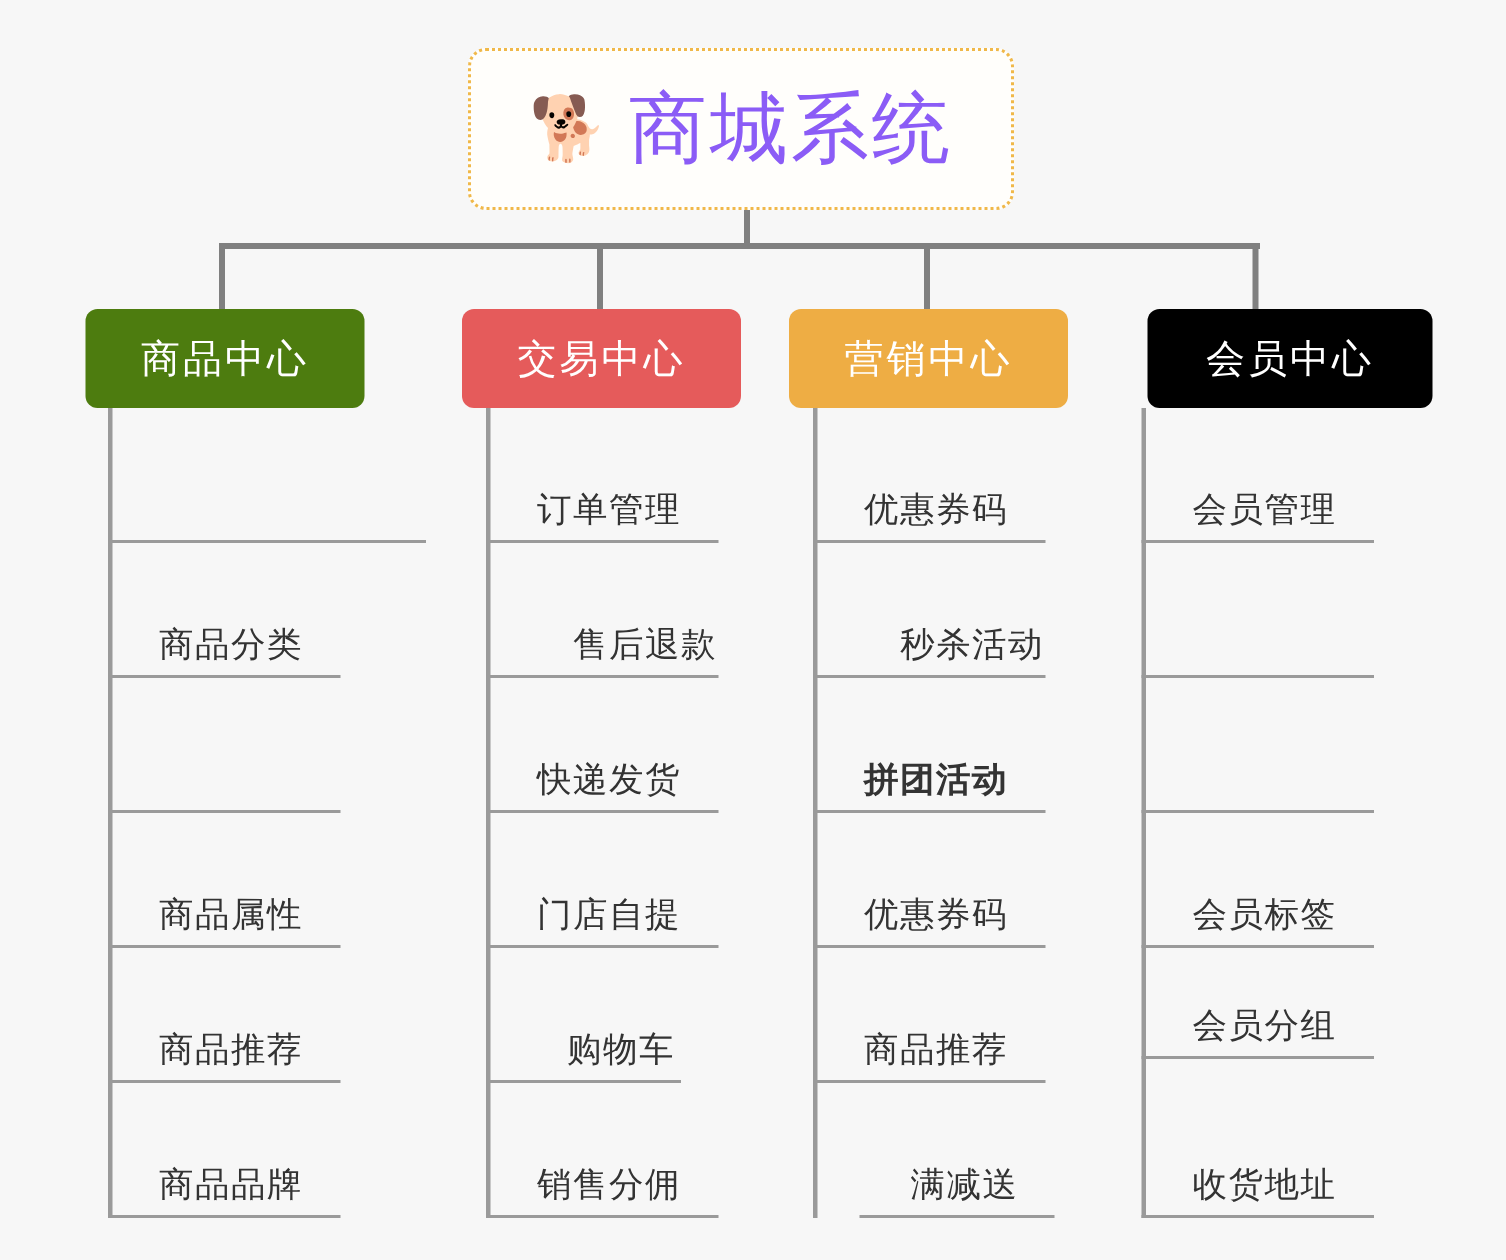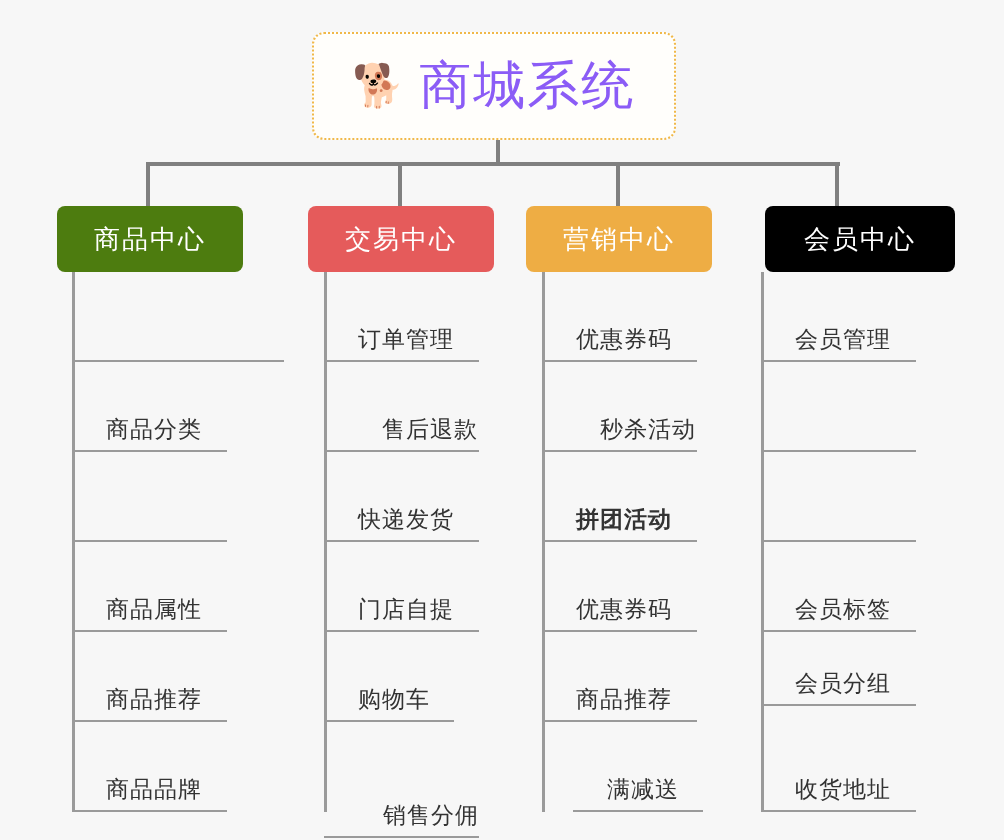--- a/index.html
+++ b/index.html
@@ -182,25 +182,25 @@
           <div class="leaf-underline" style="width: 155px;"></div>
         </div>
         <div class="leaf-item" style="top: 180px; width: 155px;">
           <span class="leaf-label">快递发货</span>
           <div class="leaf-underline" style="width: 155px;"></div>
         </div>
         <div class="leaf-item" style="top: 270px; width: 155px;">
           <span class="leaf-label">门店自提</span>
           <div class="leaf-underline" style="width: 155px;"></div>
         </div>
-        <div class="leaf-item" style="top: 360px; width: 130px;">
+        <div class="leaf-item" style="top: 360px; width: 130px; padding-left: 20px;">
           <span class="leaf-label">购物车</span>
           <div class="leaf-underline" style="width: 130px;"></div>
         </div>
-        <div class="leaf-item" style="top: 476px; width: 155px; justify-content: flex-end;">
+        <div class="leaf-item" style="top: 450px; width: 155px;">
           <span class="leaf-label">销售分佣</span>
           <div class="leaf-underline" style="width: 155px;"></div>
         </div>
       </div>
       <div class="conn conn-drop" style="left: 616px;"></div>
       <div class="cat-box" style="left: 526px; width: 186px; background: rgb(238, 173, 68); font-family: Liberation Mono, monospace;">
         <span class="cat-label">营销中心</span>
       </div>
       <div class="leaf-col" style="left: 542px; height: 540px;">
         <div class="leaf-spine" style="height: 540px;"></div>

